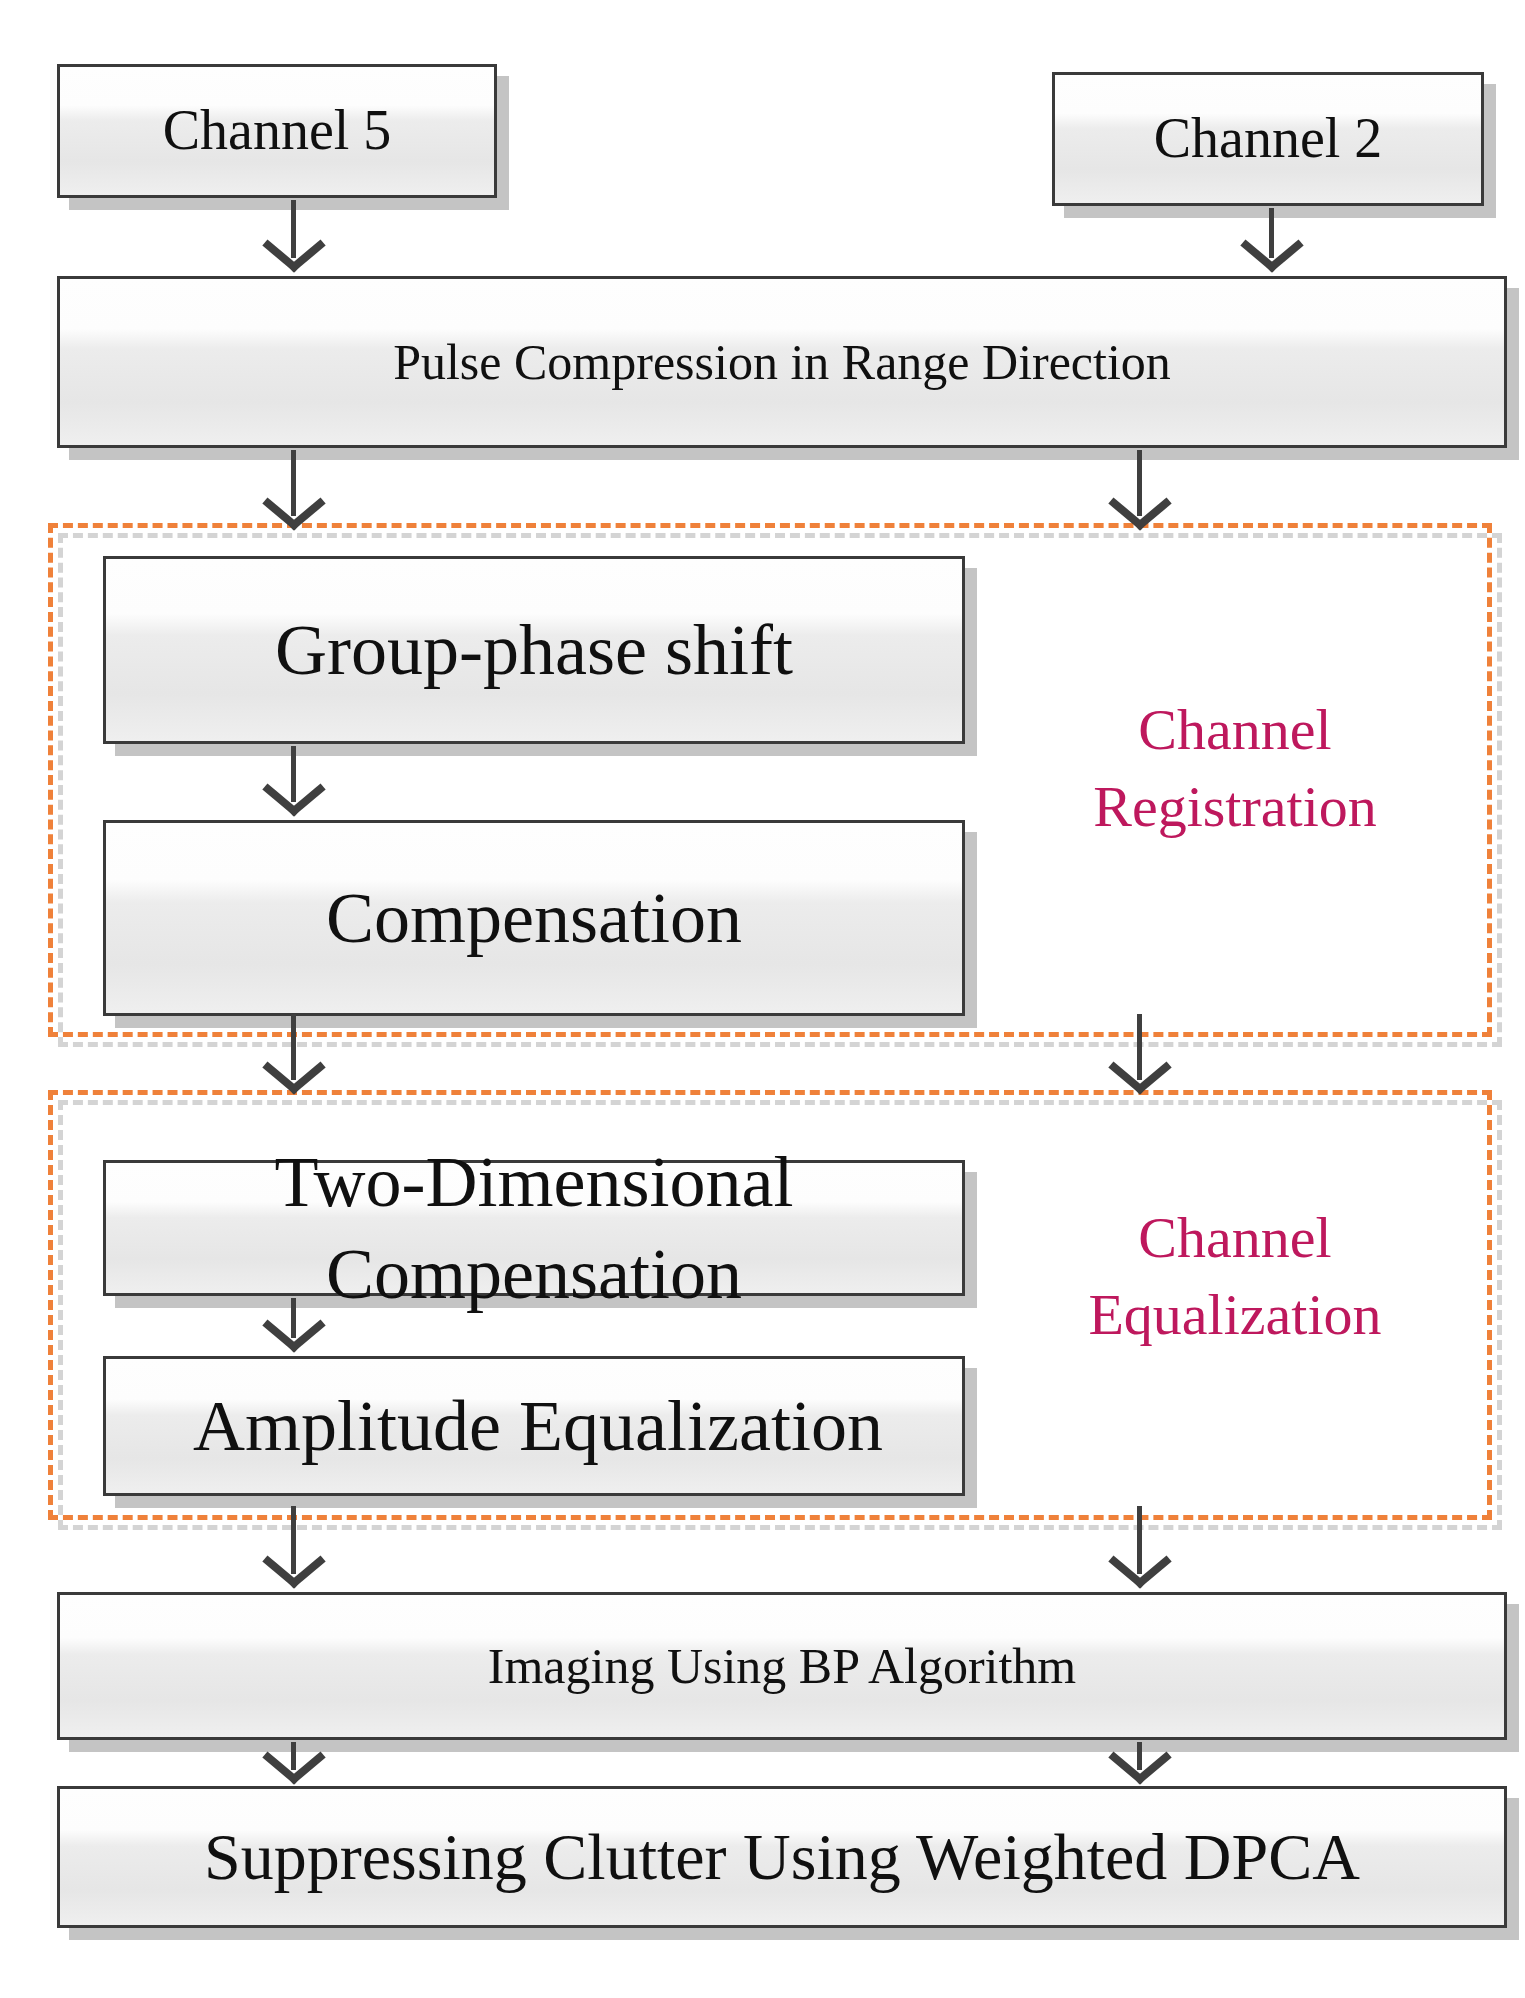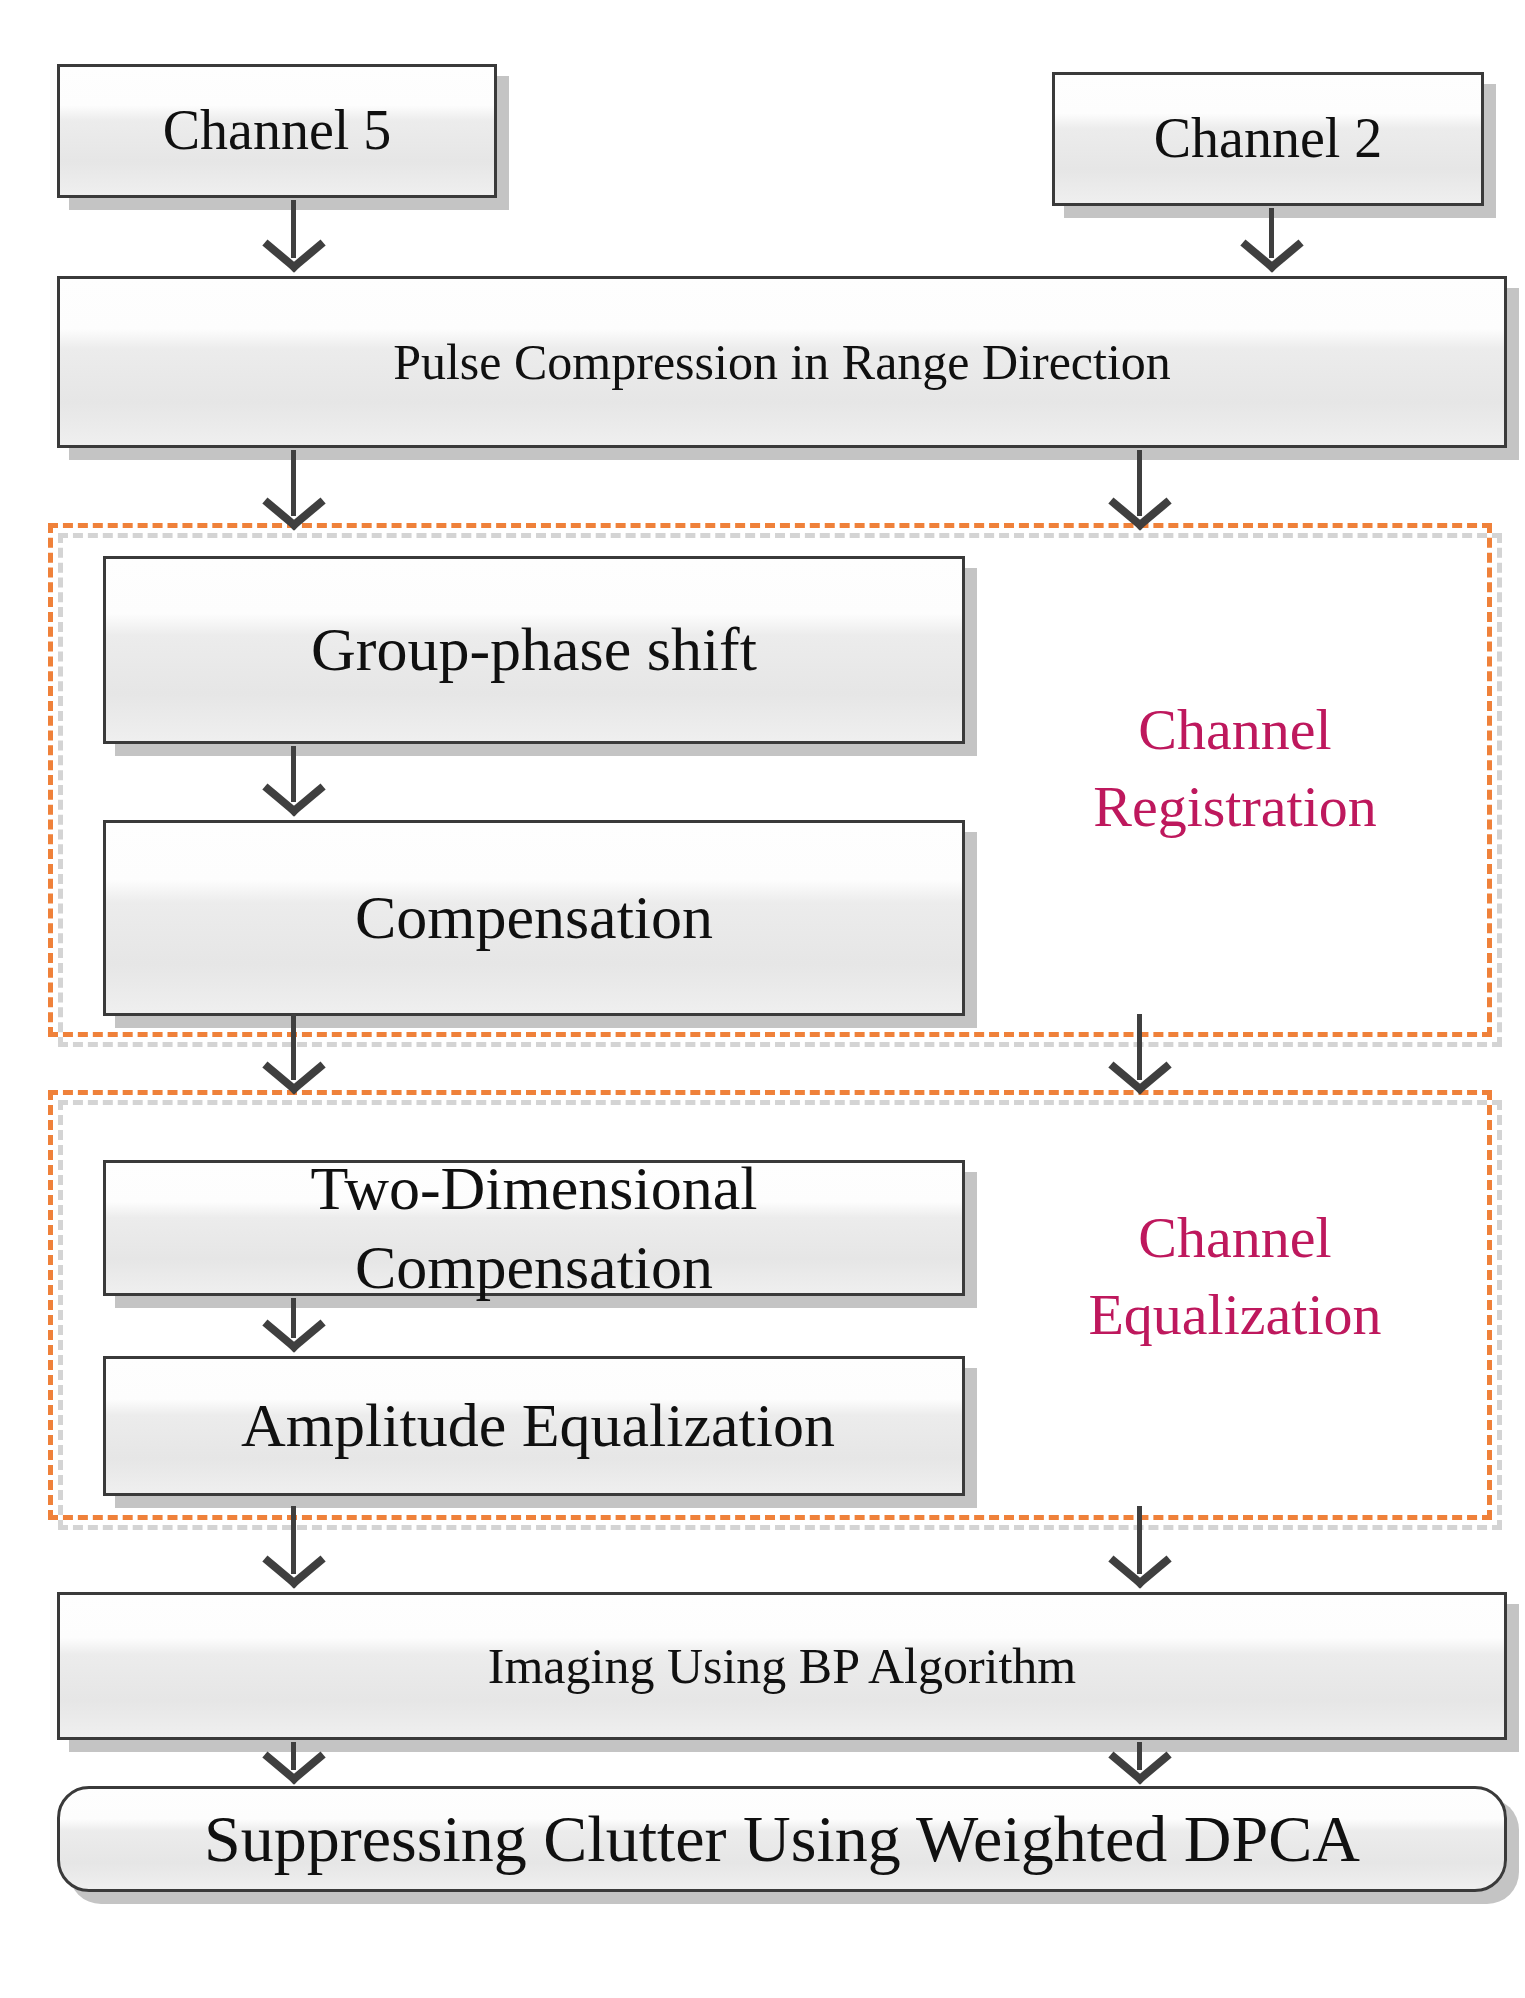--- a/index.html
+++ b/index.html
@@ -9,21 +9,21 @@
   }
   .node{
     position:absolute;display:flex;flex-direction:column;align-items:center;justify-content:center;
     text-align:center;border:3px solid #3a3a3a;
     background:linear-gradient(180deg,#fefefe 0%,#fdfdfd 30%,#ececec 42%,#e6e6e6 74%,#efefef 100%);
     box-shadow:12px 12px 0 #c4c4c4;
     box-sizing:border-box;
   }
   .nl{line-height:1.28;white-space:nowrap;}
   .fs56{font-size:56px}
-  .fs58{font-size:62px}
+  .fs58{font-size:72px}
   .fs64{font-size:50px}
   .fs66{font-size:66px}
   .dash-shadow{position:absolute;border:5px dashed #d4d4d4;box-sizing:border-box;}
   .dash-box{position:absolute;border:5px dashed #ef813a;box-sizing:border-box;background:transparent;}
   .group-label{
     position:absolute;text-align:center;color:#be185d;font-size:58px;line-height:1.32;
   }
   .arrow{position:absolute;width:64px;}
   .arrow .stem{position:absolute;left:29px;top:0;width:5px;height:calc(100% - 16px);background:#3f3f3f;}
   .arrow .head{position:absolute;left:0;bottom:0;width:64px;height:34px;}
@@ -79,21 +79,21 @@
 
   <div class="group-label" style="left:985px;top:1200px;width:500px;">
     <div>Channel</div>
     <div>Equalization</div>
   </div>
 
   <div class="node fs64" style="left:57px;top:1592px;width:1450px;height:148px;">
     <div class="nl">Imaging Using BP Algorithm</div>
   </div>
 
-  <div class="node fs66" style="left:57px;top:1786px;width:1450px;height:106px;border-radius:32px;">
+  <div class="node fs66" style="left:57px;top:1786px;width:1450px;height:142px;">
     <div class="nl">Suppressing Clutter Using Weighted DPCA</div>
   </div>
 
   <div class="arrow" style="left:262px;top:200px;height:74px;">
     <div class="stem"></div>
       <div class="head"></div>
   </div>
   <div class="arrow" style="left:1240px;top:208px;height:66px;">
     <div class="stem"></div>
       <div class="head"></div>

